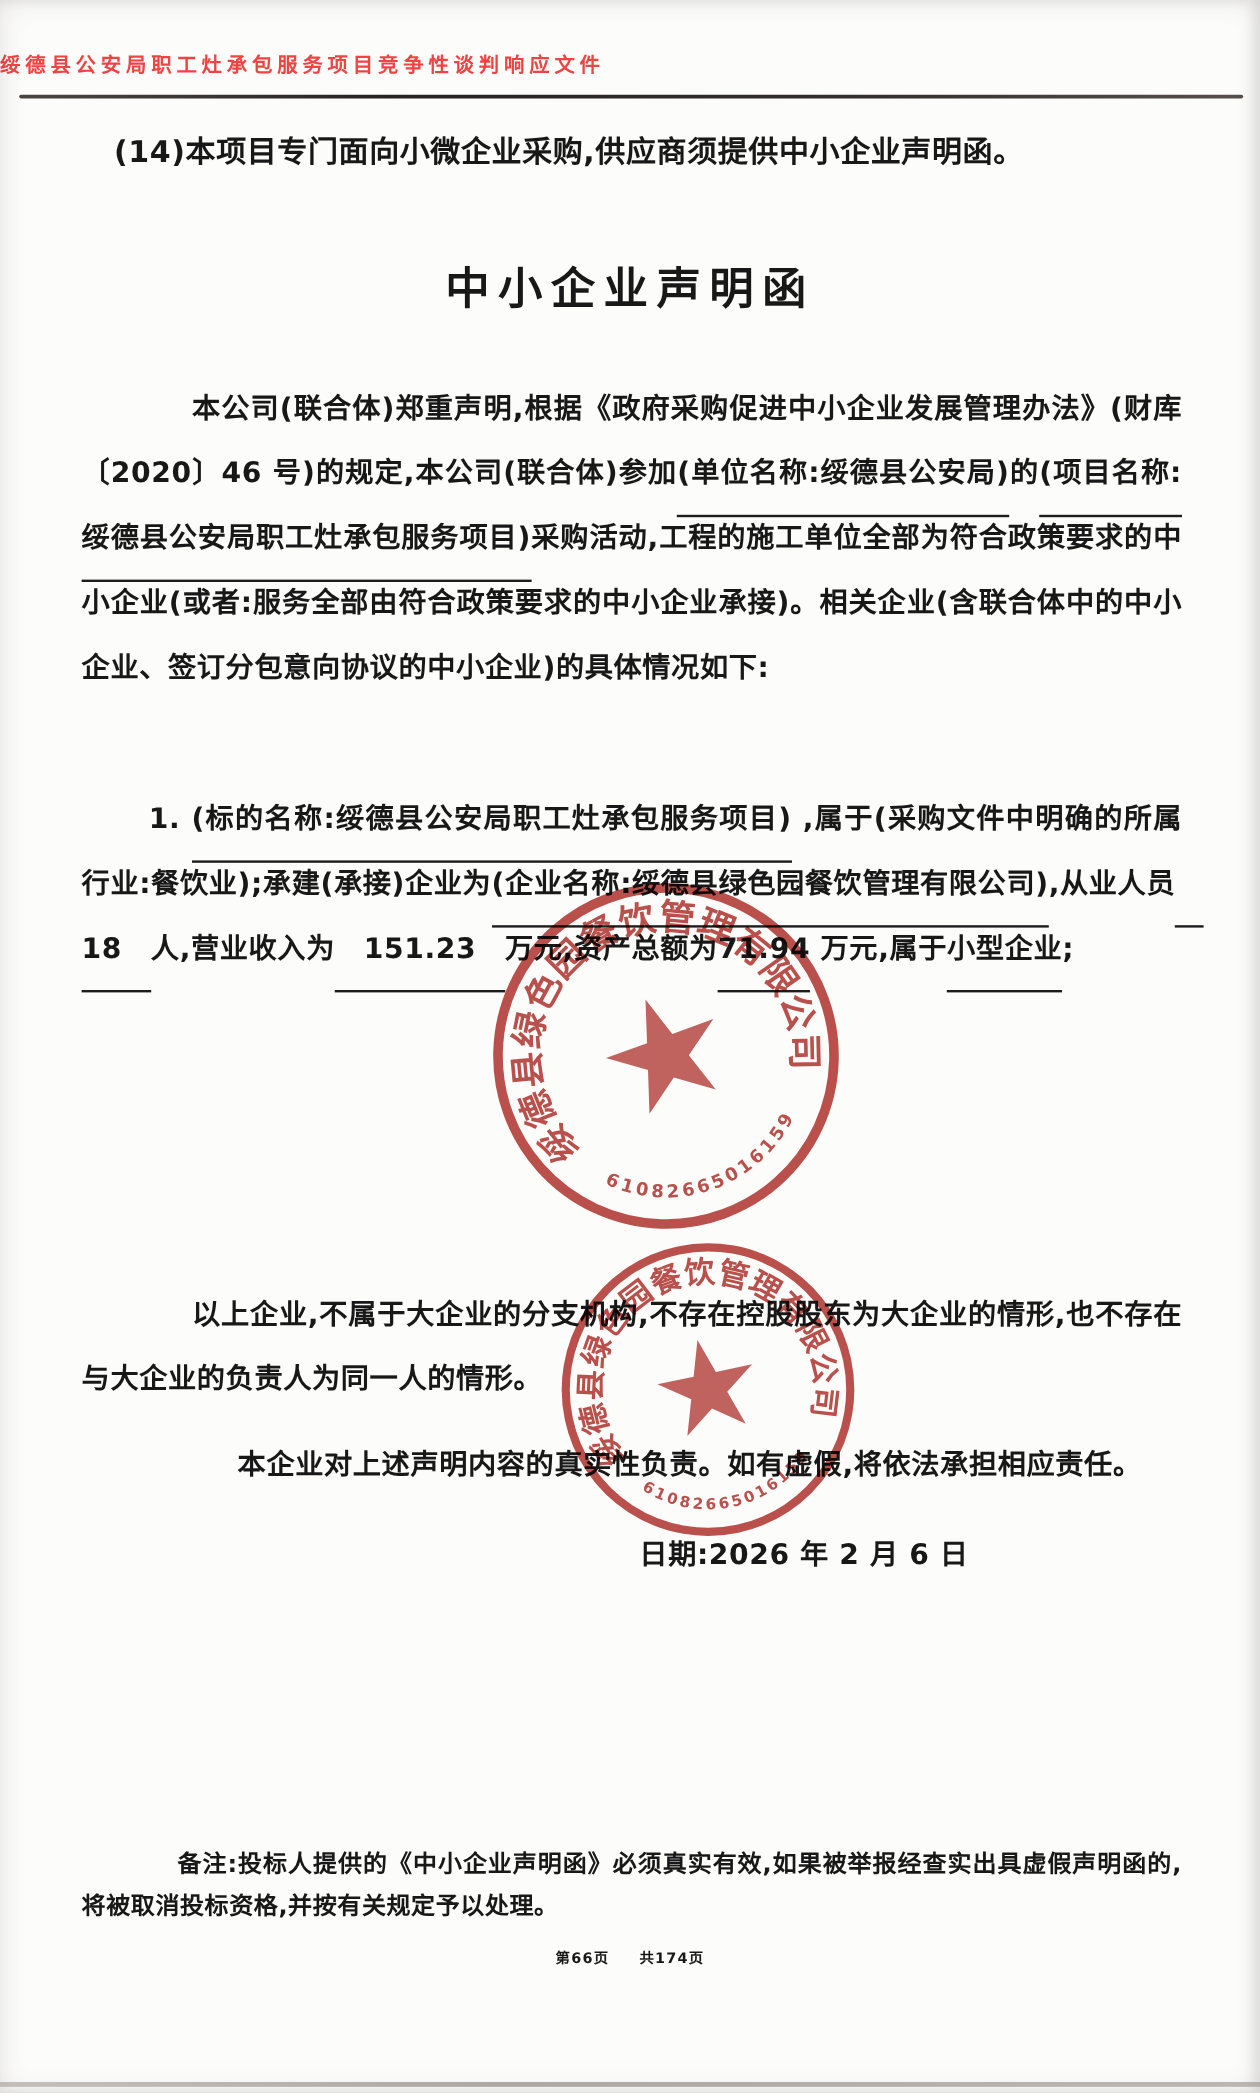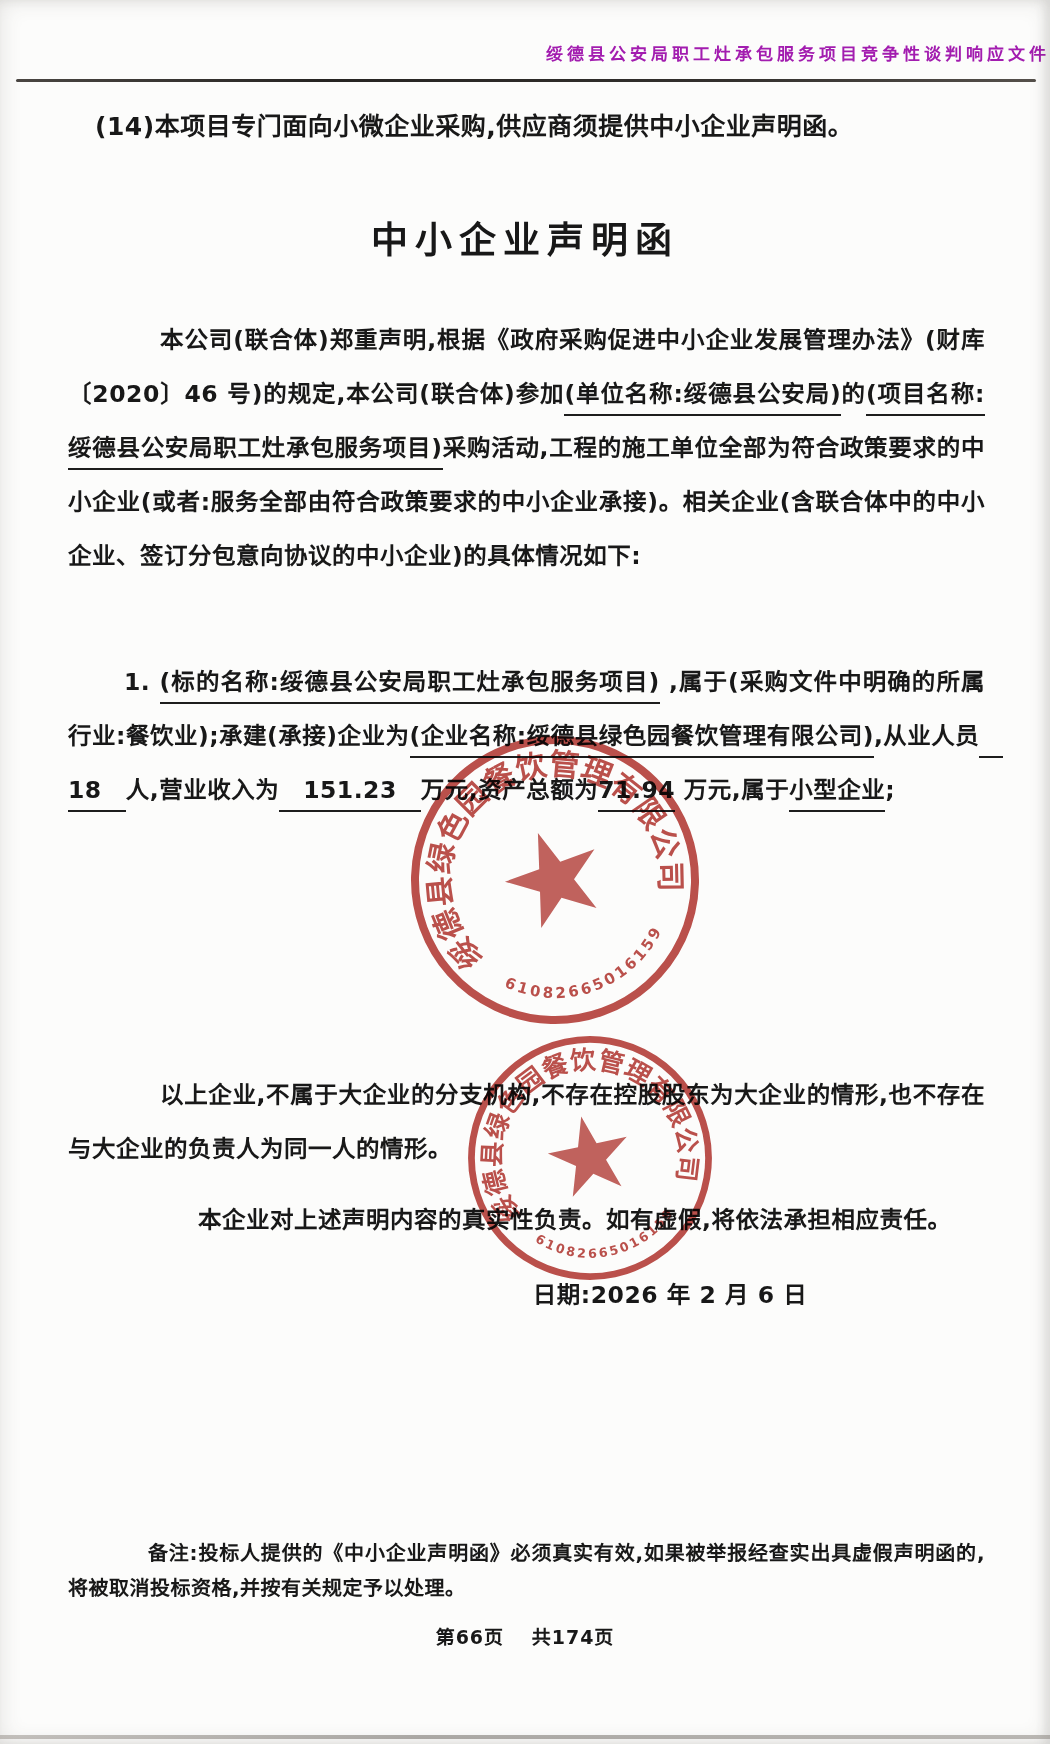--- a/index.html
+++ b/index.html
@@ -16,22 +16,22 @@
     box-shadow:inset 0 0 22px rgba(70,65,60,.14), inset -6px 0 10px rgba(70,65,60,.10);
     pointer-events:none;z-index:5;
   }
   .bottom-edge{
     position:absolute;left:0;right:0;bottom:5px;height:4px;
     background:linear-gradient(90deg,#9a948e 0%,#6f6a64 40%,#8a857f 100%);
     opacity:.55;z-index:5;
   }
   .doc-header{
     position:absolute;top:40px;left:0;right:0;
-    text-align:right;font-size:17px;font-weight:700;letter-spacing:4px;
-    color:#a21caf;
+    text-align:left;font-size:17px;font-weight:700;letter-spacing:4px;
+    color:#ef4444;
   }
   .header-rule{
     position:absolute;top:79px;left:16px;right:14px;height:3px;
     background:linear-gradient(90deg,#4a4642,#262422 30%,#33302d 70%,#55504b);
     border-radius:2px;
   }
   .sec-heading{
     position:absolute;top:106px;left:95px;right:60px;
     font-size:25px;font-weight:700;letter-spacing:.5px;
   }
@@ -40,35 +40,35 @@
     text-align:center;font-size:37px;font-weight:700;letter-spacing:7px;
   }
   .blk{
     position:absolute;left:68px;width:917px;
     font-size:23.5px;font-weight:600;line-height:54px;
     text-align:justify;text-justify:inter-character;
     letter-spacing:.5px;
   }
   .blk .u{
     border-bottom:2.5px solid #1d1d1d;
-    padding-bottom:6px;
+    padding-bottom:21px;
     font-weight:700;
   }
   .p1{top:313px;text-indent:92px;}
   .item1{top:655px;text-indent:56px;}
   .item2{top:886px;text-indent:56px;}
   .p3{top:1068px;text-indent:92px;}
   .p4{top:1193px;text-indent:130px;}
   .company-line{top:1263px;left:300px;width:700px;text-align:left;}
   .date-line{top:1268px;left:370px;width:600px;text-align:center;font-weight:700;}
   .note1{top:1385px;line-height:48px;text-indent:80px;}
   .note2{top:1536px;font-size:20px;line-height:35px;text-indent:80px;font-weight:700;}
   .page-footer{
     position:absolute;top:1622px;left:0;right:0;
-    text-align:center;font-size:19px;font-weight:700;letter-spacing:1px;
+    text-align:center;font-size:12px;font-weight:700;letter-spacing:1px;
   }
   .page-footer span{margin:0 10px;}
   .stamp{
     position:absolute;z-index:4;
     color:#b0322c;
     opacity:.85;
     mix-blend-mode:multiply;
     pointer-events:none;
   }
   .stamp-1{left:405px;top:730px;width:300px;height:300px;transform:rotate(-20deg);}

